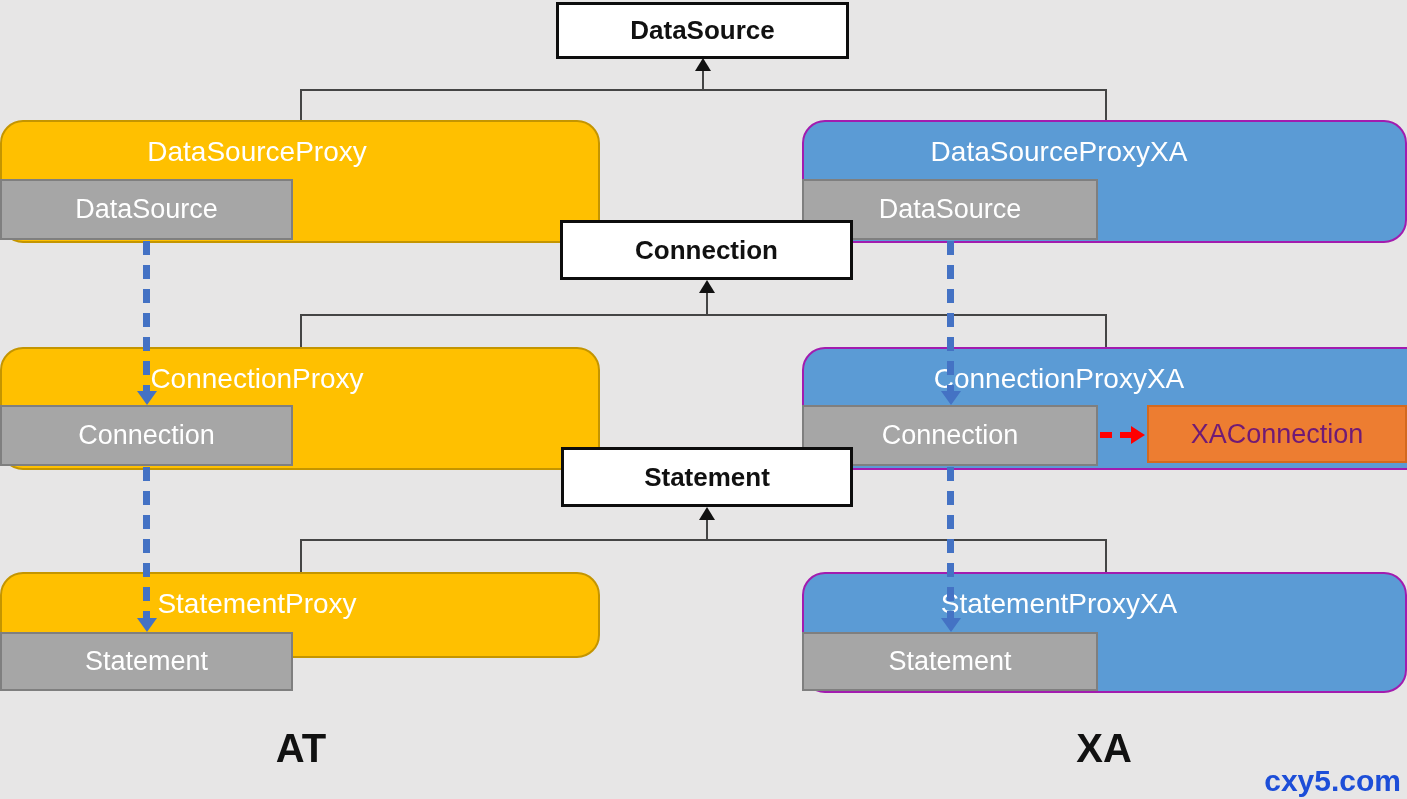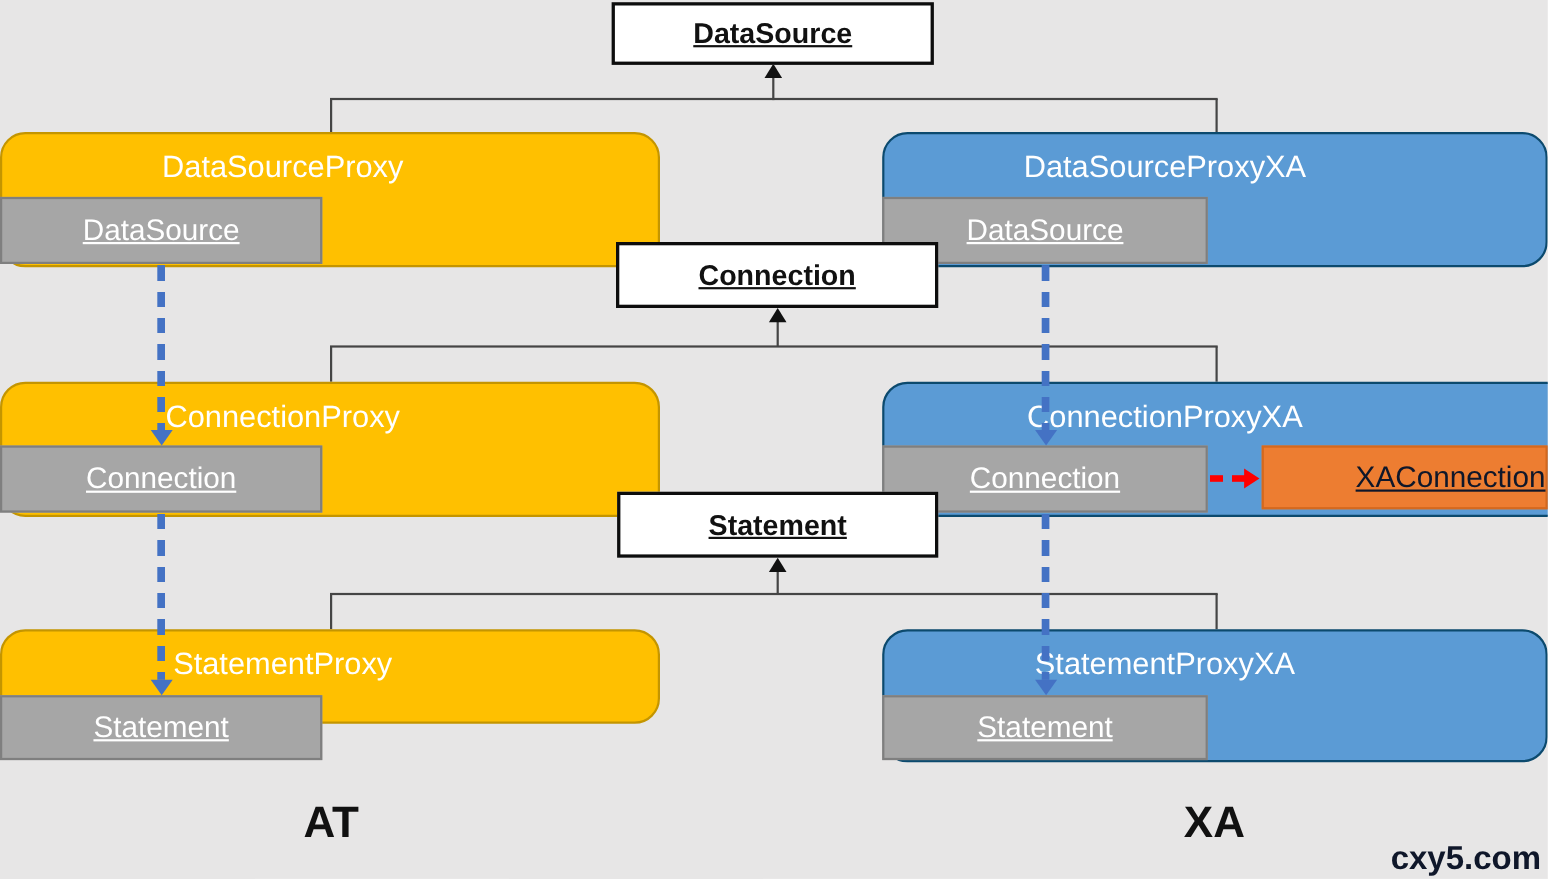--- a/index.html
+++ b/index.html
@@ -1,52 +1,52 @@
 <!DOCTYPE html>
 <html><head>
 <meta charset="utf-8">
 <style>
   html,body{margin:0;padding:0;}
   body{font-family:"Liberation Sans", sans-serif;}
   #stage{position:relative;width:1407px;height:799px;background:#e7e6e6;overflow:hidden;}
 
   
-  .box{position:absolute;box-sizing:border-box;text-decoration:underline;}
+  .box{position:absolute;box-sizing:border-box;}
   .iface{background:#ffffff;border:3px solid #0d0d0d;z-index:6;display:flex;align-items:center;justify-content:center;
          font-size:26px;font-weight:bold;color:#111;}
   .proxy{z-index:2;border-radius:23px;}
   .proxy-at{background:#ffc000;border:2px solid #c49500;}
-  .proxy-xa{background:#5b9bd5;border:2px solid #0c4a6e;padding-left:44px;}
+  .proxy-xa{background:#5b9bd5;border:2px solid #a21caf;padding-left:44px;}
   .proxy-label{position:absolute;top:11px;left:0;width:510px;height:38px;line-height:38px;
                text-align:center;font-size:28px;color:#ffffff;}
   .inner{background:#a6a6a6;border:2px solid #7f7f7f;z-index:3;display:flex;align-items:center;justify-content:center;
          font-size:27px;color:#ffffff;}
-  .xaconn{background:#ed7d31;border:2px solid #d4691e;z-index:3;display:flex;align-items:center;justify-content:flex-end;
-          font-size:27px;color:#0f172a;}
+  .xaconn{background:#ed7d31;border:2px solid #d4691e;z-index:3;display:flex;align-items:center;justify-content:center;
+          font-size:27px;color:#701a75;}
 
   
   .line{position:absolute;background:#454545;z-index:1;}
   .arrow-up{position:absolute;width:0;height:0;border-left:8px solid transparent;border-right:8px solid transparent;
             border-bottom:13px solid #111;z-index:1;}
 
   
   .dashv{position:absolute;width:7px;z-index:4;
          background:repeating-linear-gradient(to bottom,#4472c4 0 14px,rgba(0,0,0,0) 14px 24px);}
   .dashv-head{position:absolute;width:0;height:0;border-left:10px solid transparent;border-right:10px solid transparent;
               border-top:14px solid #4472c4;z-index:4;}
 
   
   .dashh{position:absolute;height:6px;z-index:4;
          background:repeating-linear-gradient(to right,#ff0000 0 12px,rgba(0,0,0,0) 12px 20px);}
   .dashh-head{position:absolute;width:0;height:0;border-top:9px solid transparent;border-bottom:9px solid transparent;
               border-left:14px solid #ff0000;z-index:4;}
 
   
   .mode-label{position:absolute;width:240px;text-align:center;font-size:40px;font-weight:bold;color:#111;z-index:2;}
-  .watermark{position:absolute;right:6px;bottom:1px;font-size:30px;font-weight:bold;color:#0f172a;z-index:7;letter-spacing:0px;}
+  .watermark{position:absolute;right:6px;bottom:1px;font-size:30px;font-weight:bold;color:#1d4ed8;z-index:7;letter-spacing:0px;}
 </style>
 </head>
 <body>
 
 <div id="stage">
 
   <div class="line" style="left:300px;top:89px;width:807px;height:2px;"></div>
   <div class="line" style="left:300px;top:90px;width:2px;height:31px;"></div>
   <div class="line" style="left:1105px;top:90px;width:2px;height:31px;"></div>
   <div class="line" style="left:702px;top:70px;width:2px;height:21px;"></div>

